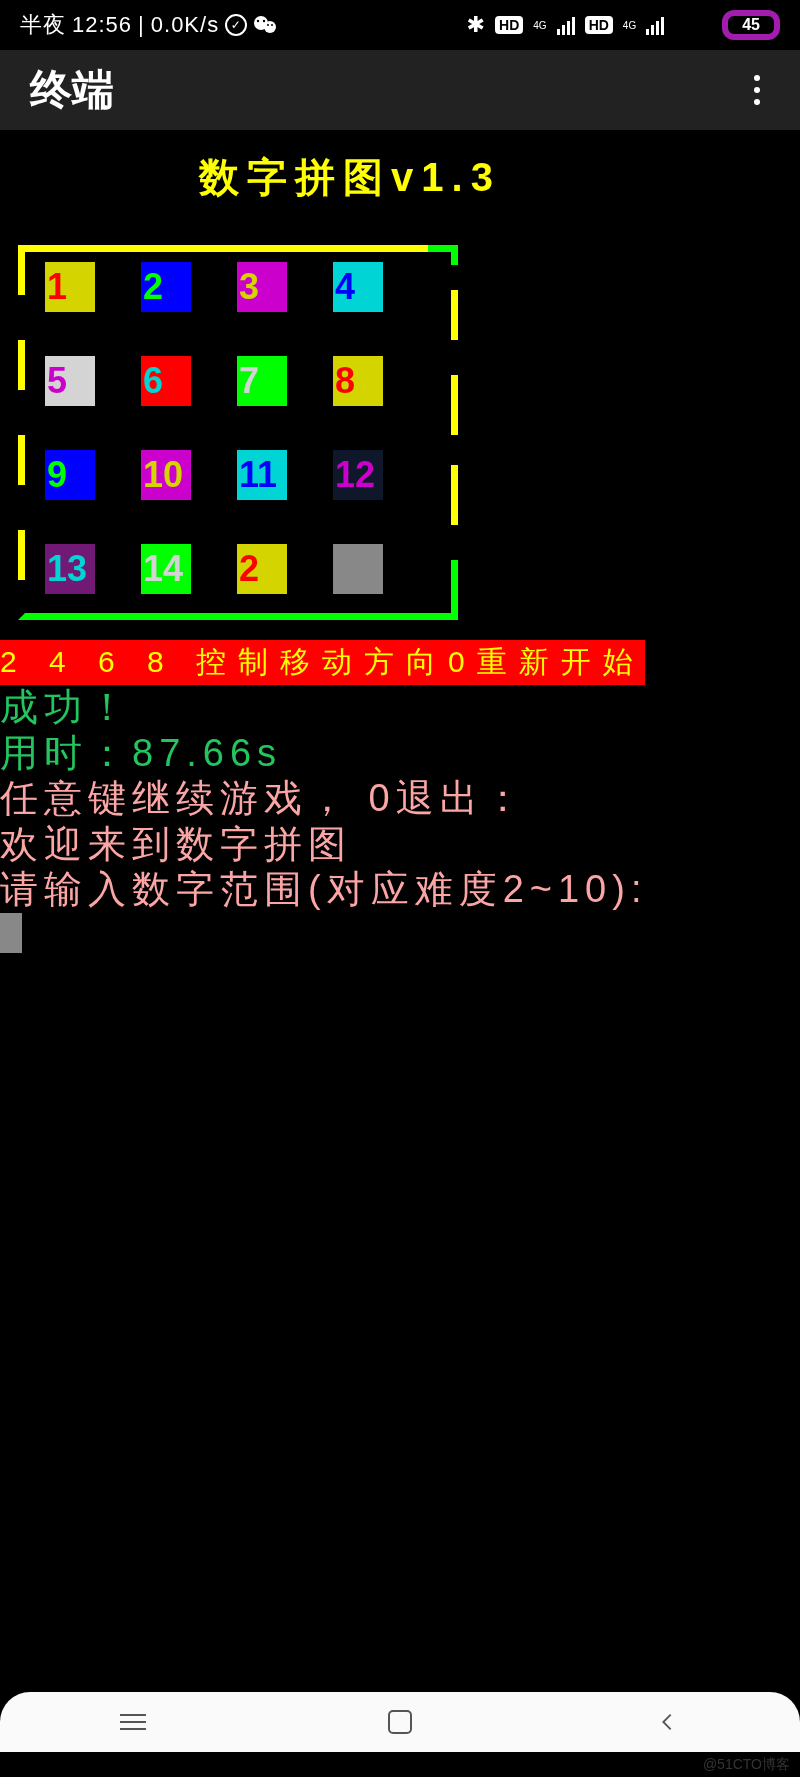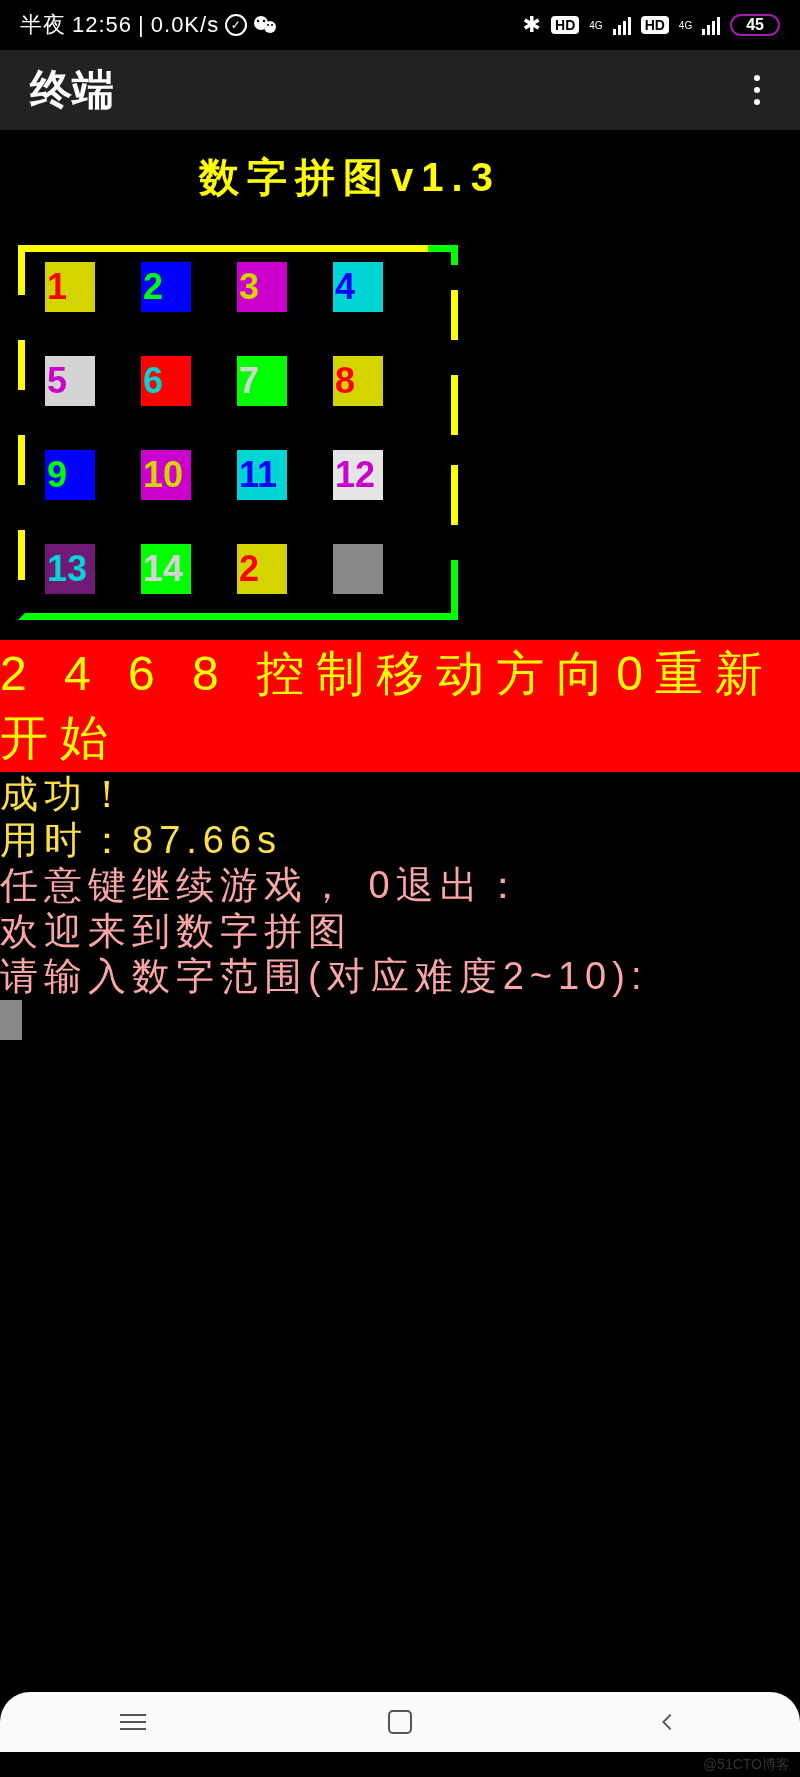--- a/index.html
+++ b/index.html
@@ -24,21 +24,21 @@
   .status-left { display: flex; align-items: center; gap: 6px; letter-spacing: 1px; }
   .status-right { display: flex; align-items: center; gap: 10px; }
   .alarm-icon { width: 22px; height: 22px; border: 2px solid #fff; border-radius: 50%; display:inline-flex; align-items:center; justify-content:center; font-size:12px; }
   .wechat-icon { width: 24px; height: 20px; display:inline-block; }
   .wechat-icon svg { width: 100%; height: 100%; }
   .signal { display:inline-flex; align-items:flex-end; gap:2px; height:20px; }
   .signal span { width:3px; background:#fff; display:inline-block; }
   .signal span:nth-child(1){height:6px;} .signal span:nth-child(2){height:10px;}
   .signal span:nth-child(3){height:14px;} .signal span:nth-child(4){height:18px;}
   .hd-badge { background:#fff; color:#000; font-size:14px; font-weight:bold; padding:1px 4px; border-radius:4px;text-align:center; }
-  .battery { border:2px solid #a21caf; border-radius:12px; padding:0px 14px; font-size:16px; font-weight:bold; position:relative; }
+  .battery { border:6px solid #a21caf; border-radius:12px; padding:0px 14px; font-size:16px; font-weight:bold; position:relative;margin-left:48px; }
   .app-bar {
     height: 80px;
     background: #222;
     display: flex;
     align-items: center;
     justify-content: space-between;
     padding: 0 30px;
   }
   .app-title { color: #fff; font-size: 42px; font-weight: bold; }
   .more-icon { display:flex; flex-direction:column; gap:6px; padding:10px; }
@@ -89,28 +89,28 @@
   }
   .tile {
     width:50px; height:50px;
     display:flex; align-items:center; justify-content:flex-start;
     font-size:36px; font-weight:bold;
     padding-left:2px;
   }
   .controls-line {
     background: #ff0000;
     color: #ffff00;
-    font-size: 48px;
+    font-size: 30px;
     letter-spacing: 12px;
     padding: 2px 0;
     margin-top: 20px;
     width:fit-content;
   }
   .text-line { font-size: 38px; letter-spacing: 6px; line-height: 1.2; }
-  .white-text { color: #fde047; }
+  .white-text { color: #22c55e; }
   .green-text { color: #00ff00; }
   .cyan-text { color: #fca5a5; }
   .cursor { width:22px; height:40px; background:#888; display:inline-block; }
   .nav-bar {
     position:absolute;
     bottom:25px; left:0; right:0;
     height:60px;
     background:#fafafa;
     display:flex;
     align-items:center;
@@ -210,21 +210,21 @@
           </div>
         <div class="tile" style="background: rgb(0, 0, 255); color: rgb(0, 255, 0);">
             <span>9</span>
           </div>
         <div class="tile" style="background: rgb(204, 0, 204); color: rgb(212, 212, 0);">
             <span>10</span>
           </div>
         <div class="tile" style="background: rgb(0, 212, 212); color: rgb(0, 0, 255);">
             <span>11</span>
           </div>
-        <div class="tile" style="background: #e5e5e5; color: rgb(204, 0, 204);">
+        <div class="tile" style="background: #0f172a; color: rgb(204, 0, 204);">
             <span>12</span>
           </div>
         <div class="tile" style="background: #701a75; color: rgb(0, 212, 212);">
             <span>13</span>
           </div>
         <div class="tile" style="background: rgb(0, 255, 0); color: rgb(212, 212, 212);">
             <span>14</span>
           </div>
         <div class="tile" style="background: rgb(212, 212, 0); color: rgb(255, 0, 0);">
             <span>2</span>

